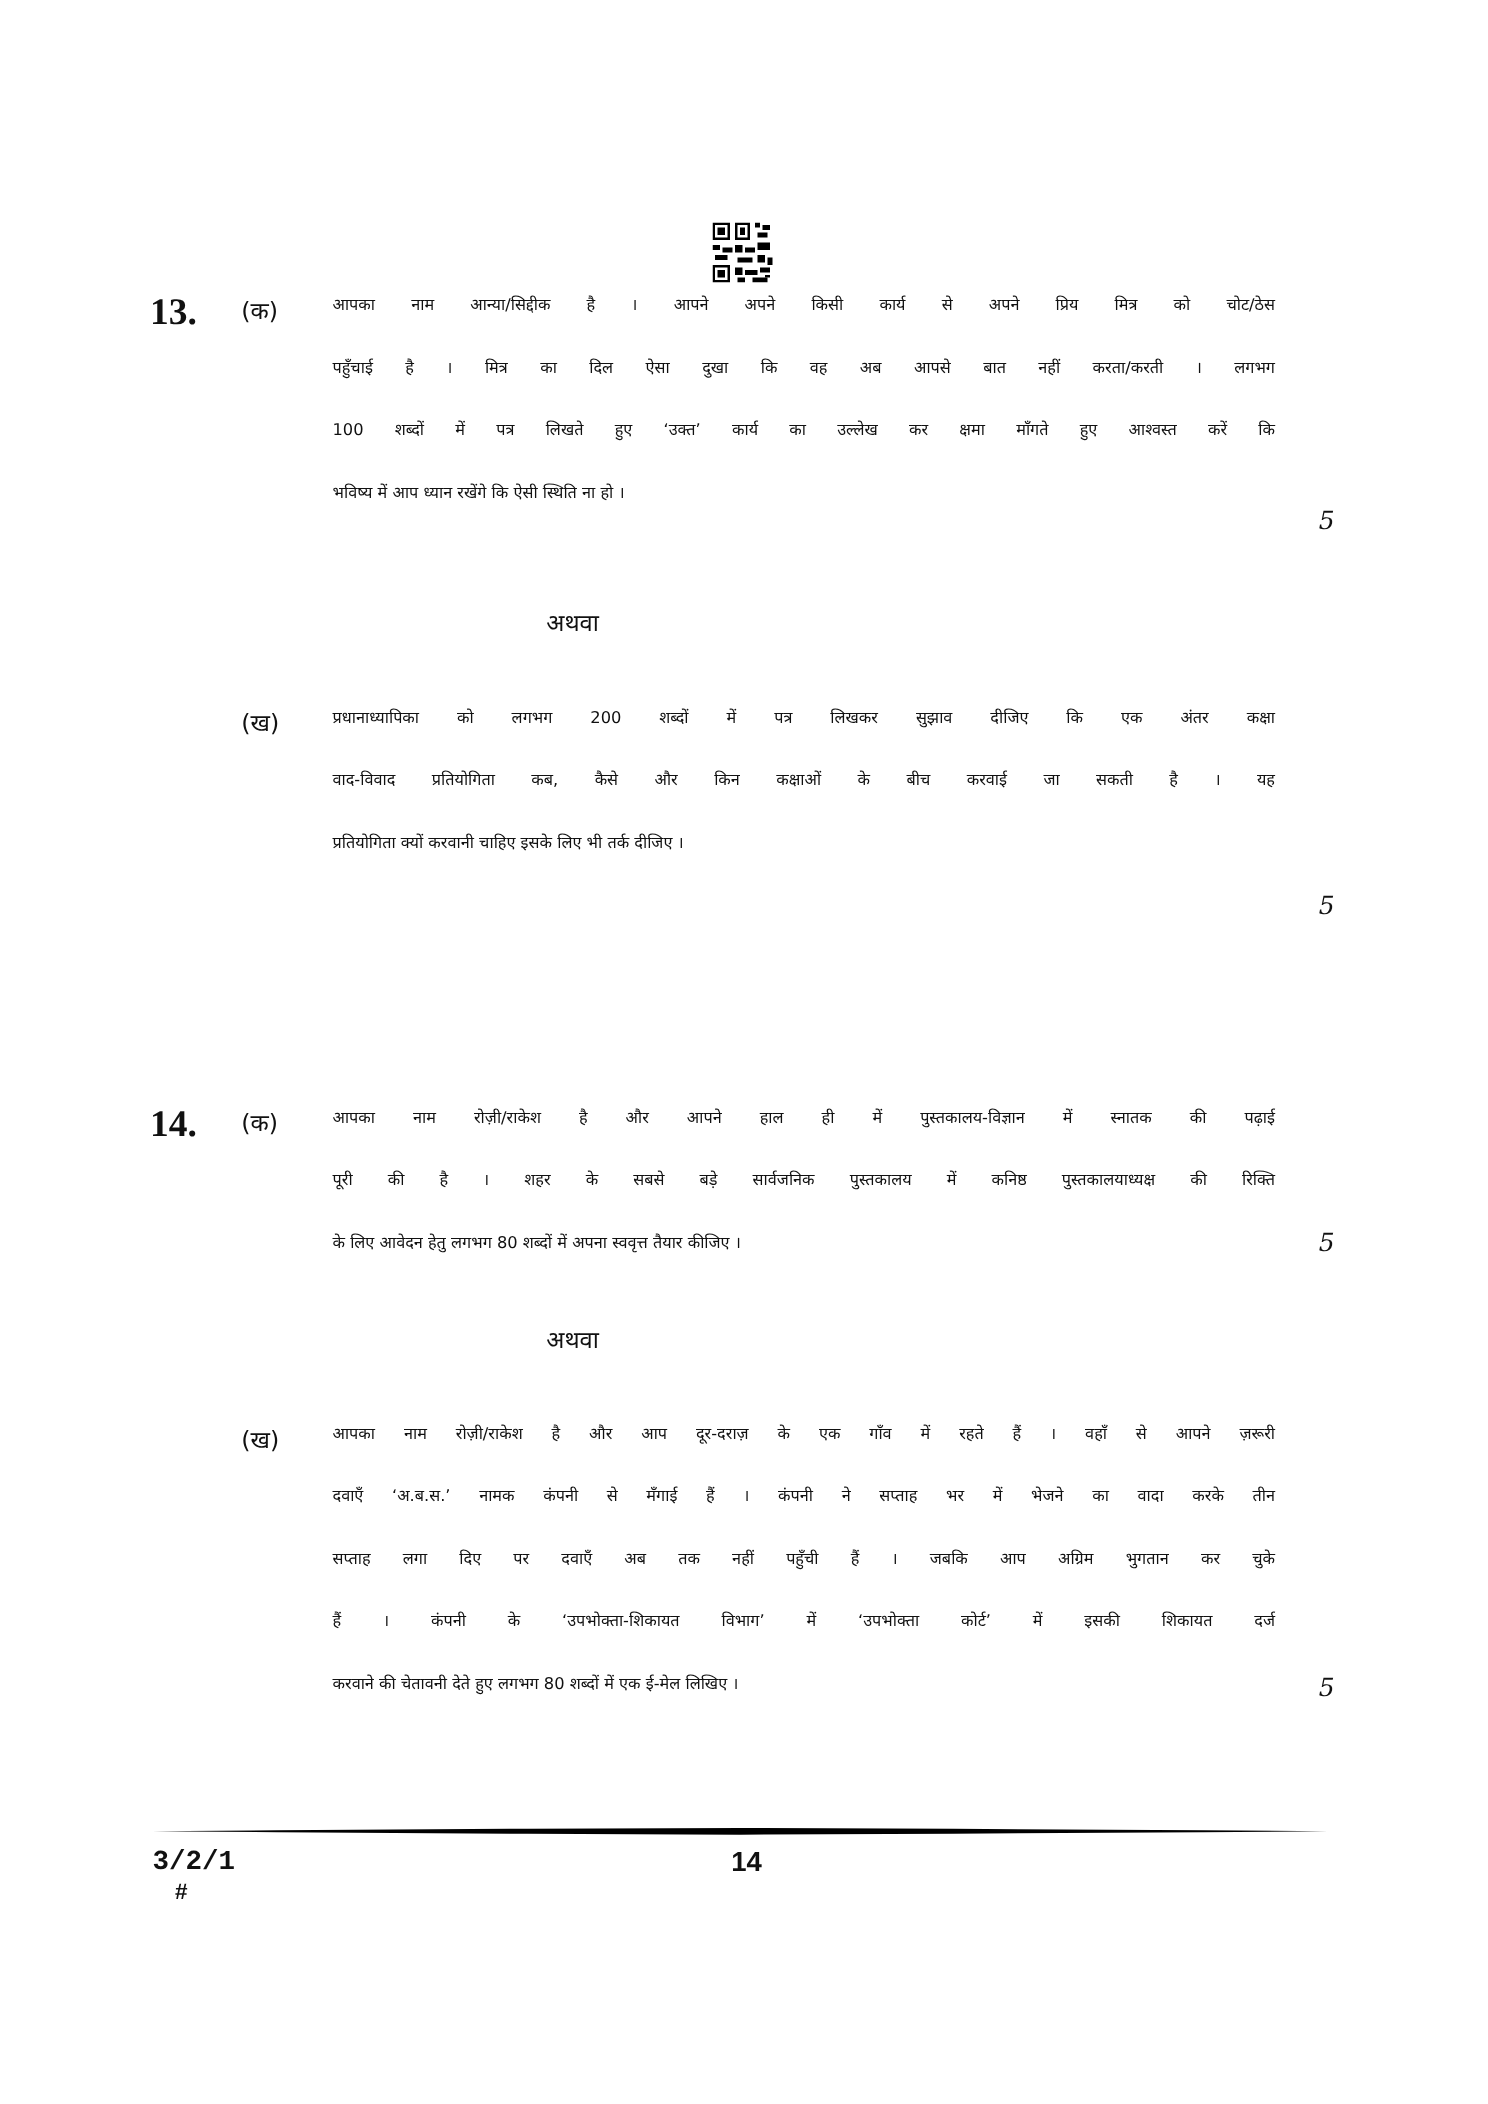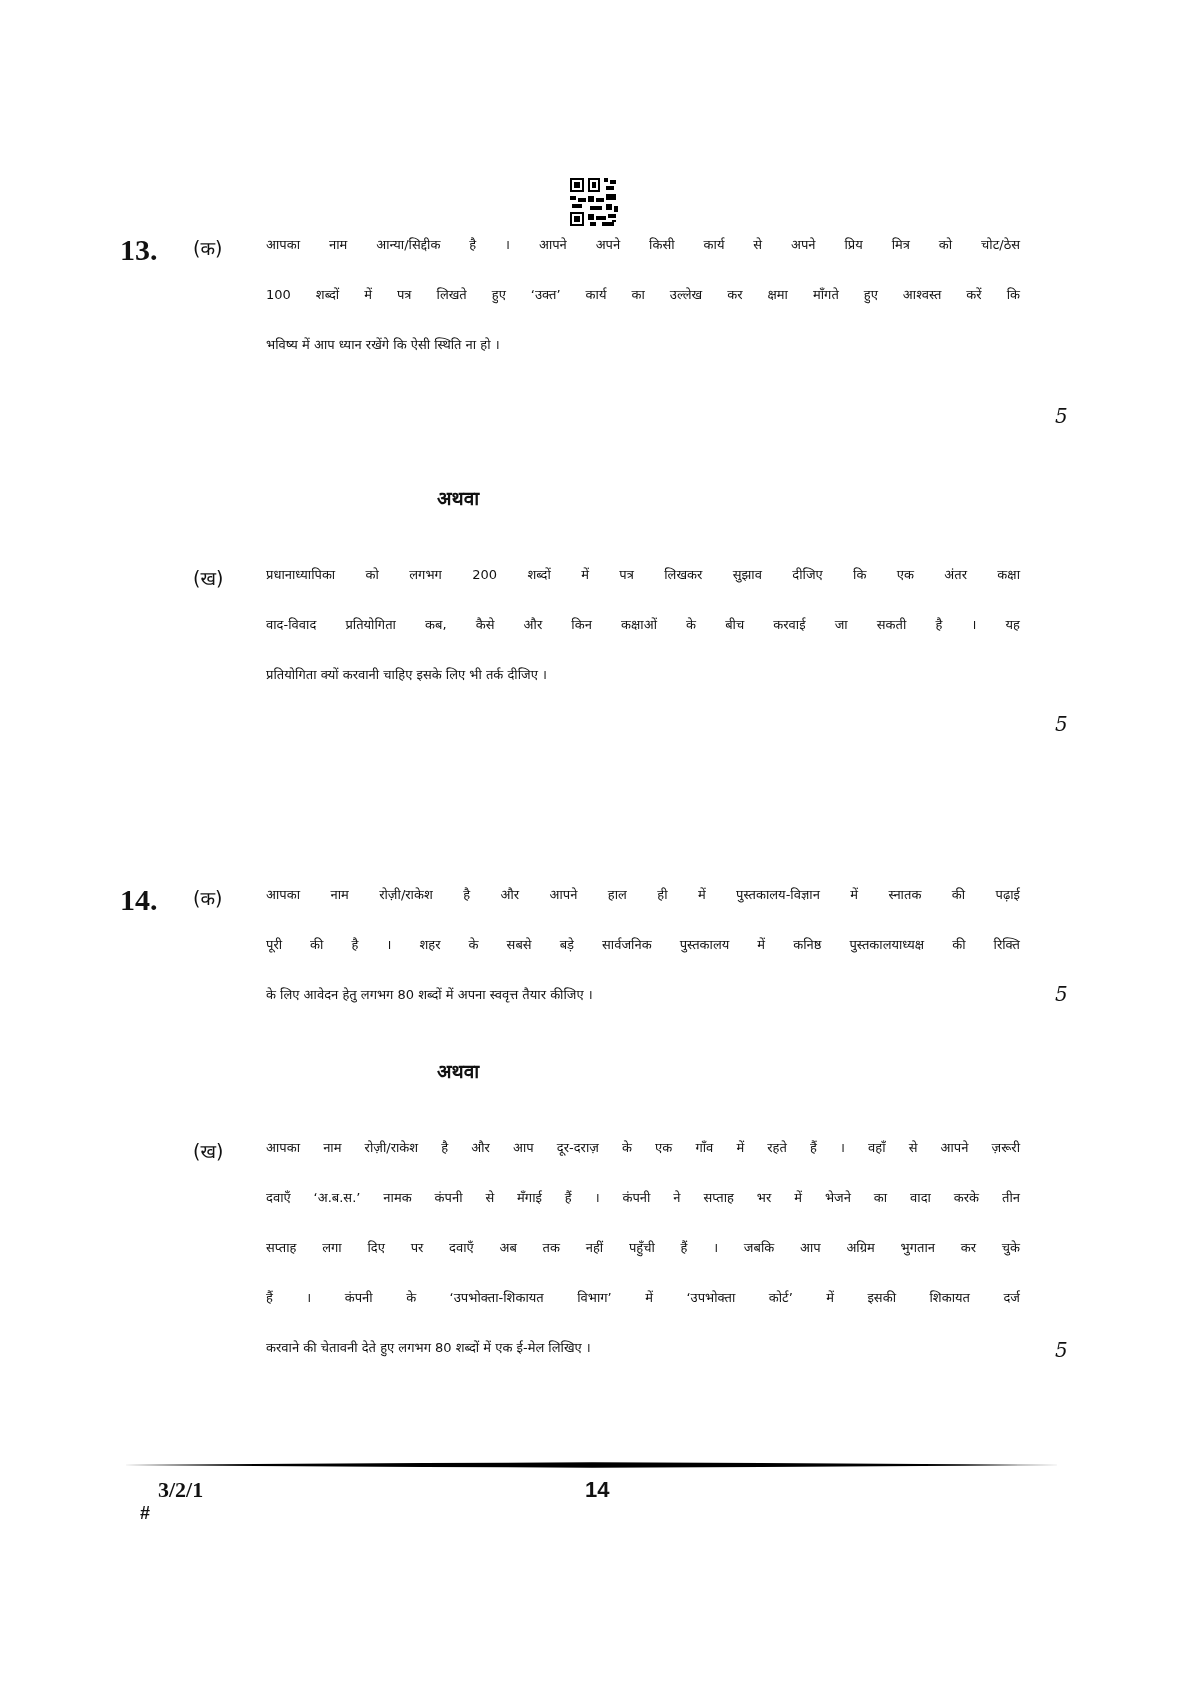--- a/index.html
+++ b/index.html
@@ -23,28 +23,28 @@
     font-size: 13px; line-height: 50px; text-align: justify;
     font-family: "DejaVu Sans", "Liberation Sans", sans-serif;
   }
   .para .line { display: block; white-space: nowrap; text-align-last: justify; }
   .para .line.last { text-align-last: left; }
   .marks {
     position: absolute; left: 1055px;
     font-family: "DejaVu Serif", "Liberation Serif", serif; font-style: italic; font-size: 20px;
   }
   .athva {
-    position: absolute; left: 437px; font-weight: bold; font-size: 19px;
+    position: absolute; left: 437px; font-weight: normal; font-size: 19px;
   }
   .rule {
     position: absolute; left: 122px; top: 1462px; width: 940px; height: 6px;
   }
   .footer-code {
     position: absolute; left: 122px; top: 1477px;
-    font-family: Liberation Serif, serif; font-weight: bold; font-size: 22px; margin-left: 36px;
+    font-family: Liberation Mono, monospace; font-weight: bold; font-size: 22px;
   }
   .footer-hash {
     position: absolute; left: 140px; top: 1503px;
     font-family: "Liberation Sans", sans-serif; font-weight: bold; font-size: 18px;
   }
   .footer-page {
     position: absolute; left: 585px; top: 1477px;
     font-family: "Liberation Sans", sans-serif; font-weight: bold; font-size: 22px;
   }
 </style>
@@ -78,20 +78,21 @@
     <rect x="19" y="18" width="4" height="2" fill="#000"></rect>
   <rect x="10" y="22" width="3" height="2" fill="#000"></rect>
     <rect x="16" y="22" width="6" height="2" fill="#000"></rect>
     <rect x="21" y="21" width="2" height="1" fill="#000"></rect>
 </svg>
 
 <div class="qnum" style="top:233px">13.</div>
 <div class="part" style="top:235px">(क)</div>
 <div class="para" style="top:220px">
   <span class="line">आपका नाम आन्या/सिद्दीक है । आपने अपने किसी कार्य से अपने प्रिय मित्र को चोट/ठेस</span>
+  <span class="line">पहुँचाई है । मित्र का दिल ऐसा दुखा कि वह अब आपसे बात नहीं करता/करती । लगभग</span>
   <span class="line">100 शब्दों में पत्र लिखते हुए ‘उक्त’ कार्य का उल्लेख कर क्षमा माँगते हुए आश्वस्त करें कि</span>
   <span class="line last">भविष्य में आप ध्यान रखेंगे कि ऐसी स्थिति ना हो ।</span>
 </div>
 <div class="marks" style="top:404px">5</div>
 
 <div class="athva" style="top:485px">अथवा</div>
 
 <div class="part" style="top:565px">(ख)</div>
 <div class="para" style="top:550px">
   <span class="line">प्रधानाध्यापिका को लगभग 200 शब्दों में पत्र लिखकर सुझाव दीजिए कि एक अंतर कक्षा</span>

